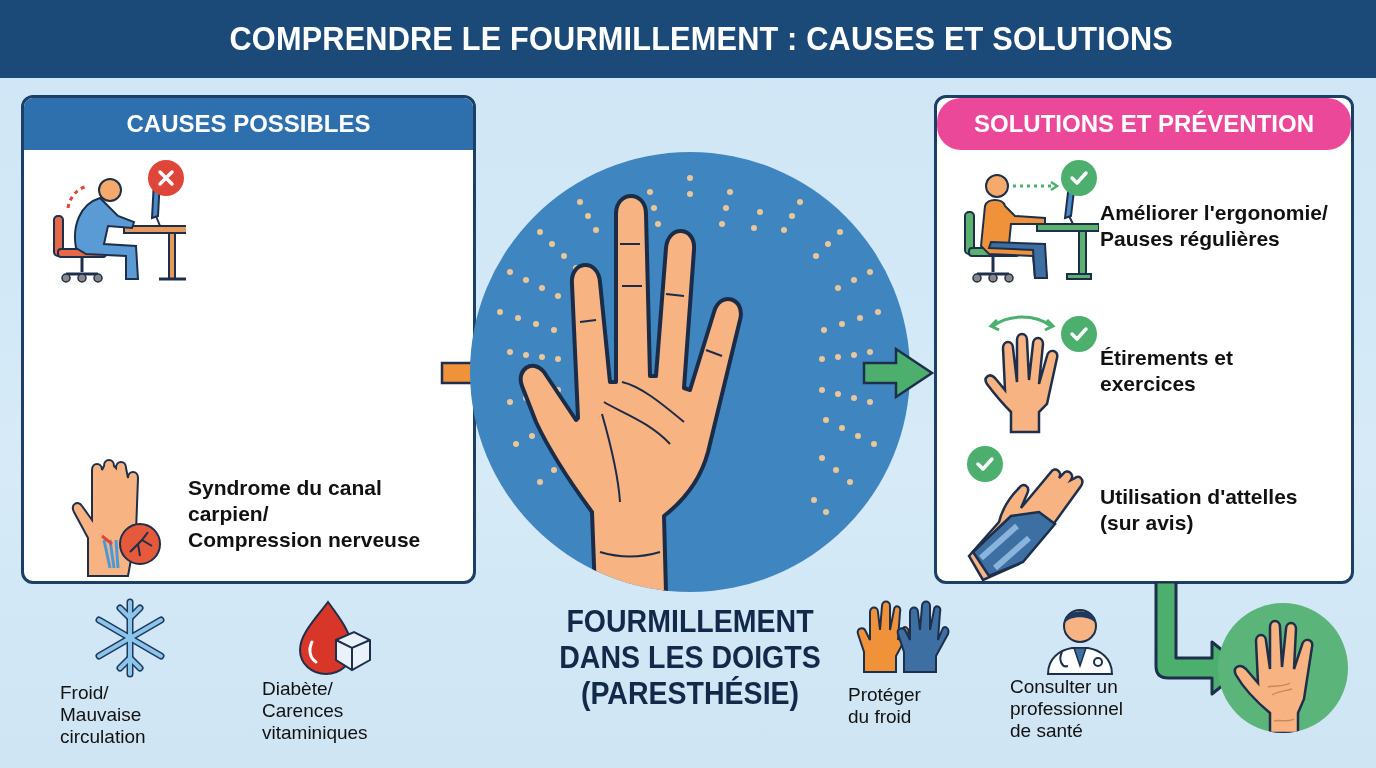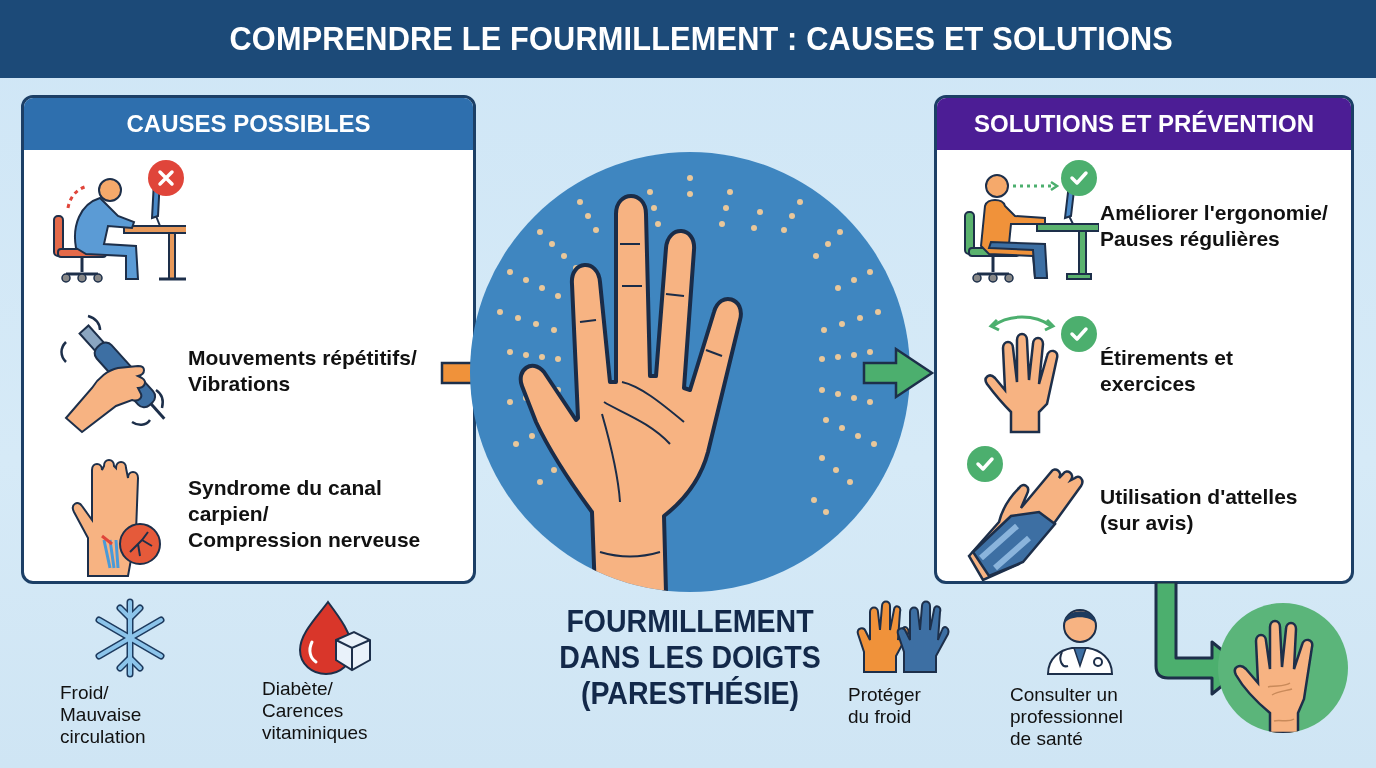--- a/index.html
+++ b/index.html
@@ -23,21 +23,21 @@
     position: absolute; background: #fff;
     border: 3px solid #1c3f66; border-radius: 12px; overflow: hidden;
   }
   .panel-head {
     height: 52px; display: flex; align-items: center; justify-content: center;
     color: #fff; font-weight: bold; font-size: 24px;
   }
   .panel.causes { left: 21px; top: 95px; width: 455px; height: 489px; }
   .panel.causes .panel-head { background: #2e6fae; }
   .panel.solutions { left: 934px; top: 95px; width: 420px; height: 489px; }
-  .panel.solutions .panel-head { background: #4c1d95; }
+  .panel.solutions .panel-head { background: #ec4899; border-radius: 24px; }
   .item { position: absolute; left: 0; width: 100%; height: 150px; }
   .item .ico { position: absolute; left: 22px; top: 0; width: 140px; height: 130px; }
   .item .txt {
     position: absolute; left: 164px; font-size: 21px; font-weight: bold;
     line-height: 26px; color: #111; white-space: pre-line;
   }
   .panel.solutions .item .txt { left: 163px; }
   .badge {
     position: absolute; width: 36px; height: 36px; border-radius: 50%;
     display: flex; align-items: center; justify-content: center;
@@ -92,38 +92,20 @@
         <path d="M22 52 C24 40 32 32 42 30" fill="none" stroke="#e0453a" stroke-width="3" stroke-dasharray="4 4"></path>
       </svg>
     </div>
     <div class="badge" style="left:124px;top:4px;background:#e0453a">
       <svg width="18" height="18" viewBox="0 0 18 18">
           <path d="M3 3 L15 15 M15 3 L3 15" stroke="#fff" stroke-width="3.5" stroke-linecap="round"></path>
         </svg>
     </div>
   </div>
 
-  <div class="item" style="top:210px">
-    <div class="ico">
-      <svg width="140" height="130" viewBox="0 0 140 130">
-        <g transform="rotate(48 70 60)">
-          <rect x="20" y="52" width="24" height="12" fill="#8aa5c0" stroke="#1d2f4a" stroke-width="2"></rect>
-          <rect x="42" y="48" width="78" height="20" rx="8" fill="#3d6fa3" stroke="#1d2f4a" stroke-width="2"></rect>
-          <line x1="120" y1="58" x2="140" y2="58" stroke="#1d2f4a" stroke-width="3"></line>
-        </g>
-        <path d="M20 110 L46 80 C52 70 62 62 72 60 L92 58 C100 58 100 66 92 68 L96 70 C102 74 98 80 92 80 L94 84 C98 90 92 94 86 92 L70 98 L36 124 Z" fill="#f7b382" stroke="#1d2f4a" stroke-width="2"></path>
-        <path d="M20 34 C14 40 14 48 20 54" fill="none" stroke="#1d2f4a" stroke-width="2.5"></path>
-        <path d="M42 8 C50 10 54 16 54 22" fill="none" stroke="#1d2f4a" stroke-width="2.5"></path>
-        <path d="M110 82 C116 86 118 92 116 100" fill="none" stroke="#1d2f4a" stroke-width="2.5"></path>
-        <path d="M86 114 C92 118 100 118 104 112" fill="none" stroke="#1d2f4a" stroke-width="2.5"></path>
-      </svg>
-    </div>
-    <div class="txt" style="top:37px">Mouvements répétitifs/
-Vibrations</div>
-  </div>
 
   <div class="item" style="top:354px">
     <div class="ico">
       <svg width="140" height="130" viewBox="0 0 140 130">
         <path d="M42 124 L42 86 L28 60 C24 52 32 48 36 54 L46 68 L46 18 C46 10 56 10 56 18 L58 14 C58 6 68 6 68 14 L70 16 C70 8 80 8 80 16 L82 26 C82 18 92 18 92 26 L90 80 L82 124 Z" fill="#f7b382" stroke="#1d2f4a" stroke-width="2"></path>
         <path d="M58 88 L64 116 M64 88 L68 116 M70 88 L72 116" stroke="#4a9ad8" stroke-width="3"></path>
         <path d="M56 84 L66 92" stroke="#e0453a" stroke-width="3"></path>
         <circle cx="94" cy="92" r="20" fill="#e55a3a" stroke="#1d2f4a" stroke-width="2"></circle>
         <path d="M84 100 L96 88 L102 80 M96 88 L106 94 M92 92 L94 104" stroke="#1d2f4a" stroke-width="2" fill="none"></path>
       </svg>
@@ -366,21 +348,21 @@
   <div style="display:flex;justify-content:center;height:80px;">
     <svg width="80" height="80" viewBox="0 0 80 80">
       <path d="M8 78 C8 62 20 54 32 52 L48 52 C60 54 72 62 72 78 Z" fill="#fff" stroke="#1d2f4a" stroke-width="2"></path>
       <path d="M34 52 L40 70 L46 52 Z" fill="#3d6fa3" stroke="#1d2f4a" stroke-width="1.5"></path>
       <circle cx="40" cy="30" r="16" fill="#f7b382" stroke="#1d2f4a" stroke-width="2"></circle>
       <path d="M24 28 C24 12 56 10 56 28 C52 20 30 18 24 28 Z" fill="#1d3a5e"></path>
       <path d="M22 56 C18 64 22 72 28 70" fill="none" stroke="#1d2f4a" stroke-width="2"></path>
       <circle cx="58" cy="66" r="4" fill="none" stroke="#1d2f4a" stroke-width="2"></circle>
     </svg>
   </div>
-  <div class="lbl" style="margin-top:8px">Consulter un
+  <div class="lbl" style="">Consulter un
 professionnel
 de santé</div>
 </div>
 
 <div style="position:absolute;left:1150px;top:582px;">
   <svg width="100" height="120" viewBox="0 0 100 120">
     <path d="M6 0 L6 84 C6 92 10 96 18 96 L62 96 L62 112 L94 86 L62 60 L62 76 L26 76 L26 0 Z" fill="#4caf6e" stroke="#1d2f4a" stroke-width="3" stroke-linejoin="round"></path>
   </svg>
 </div>
 

